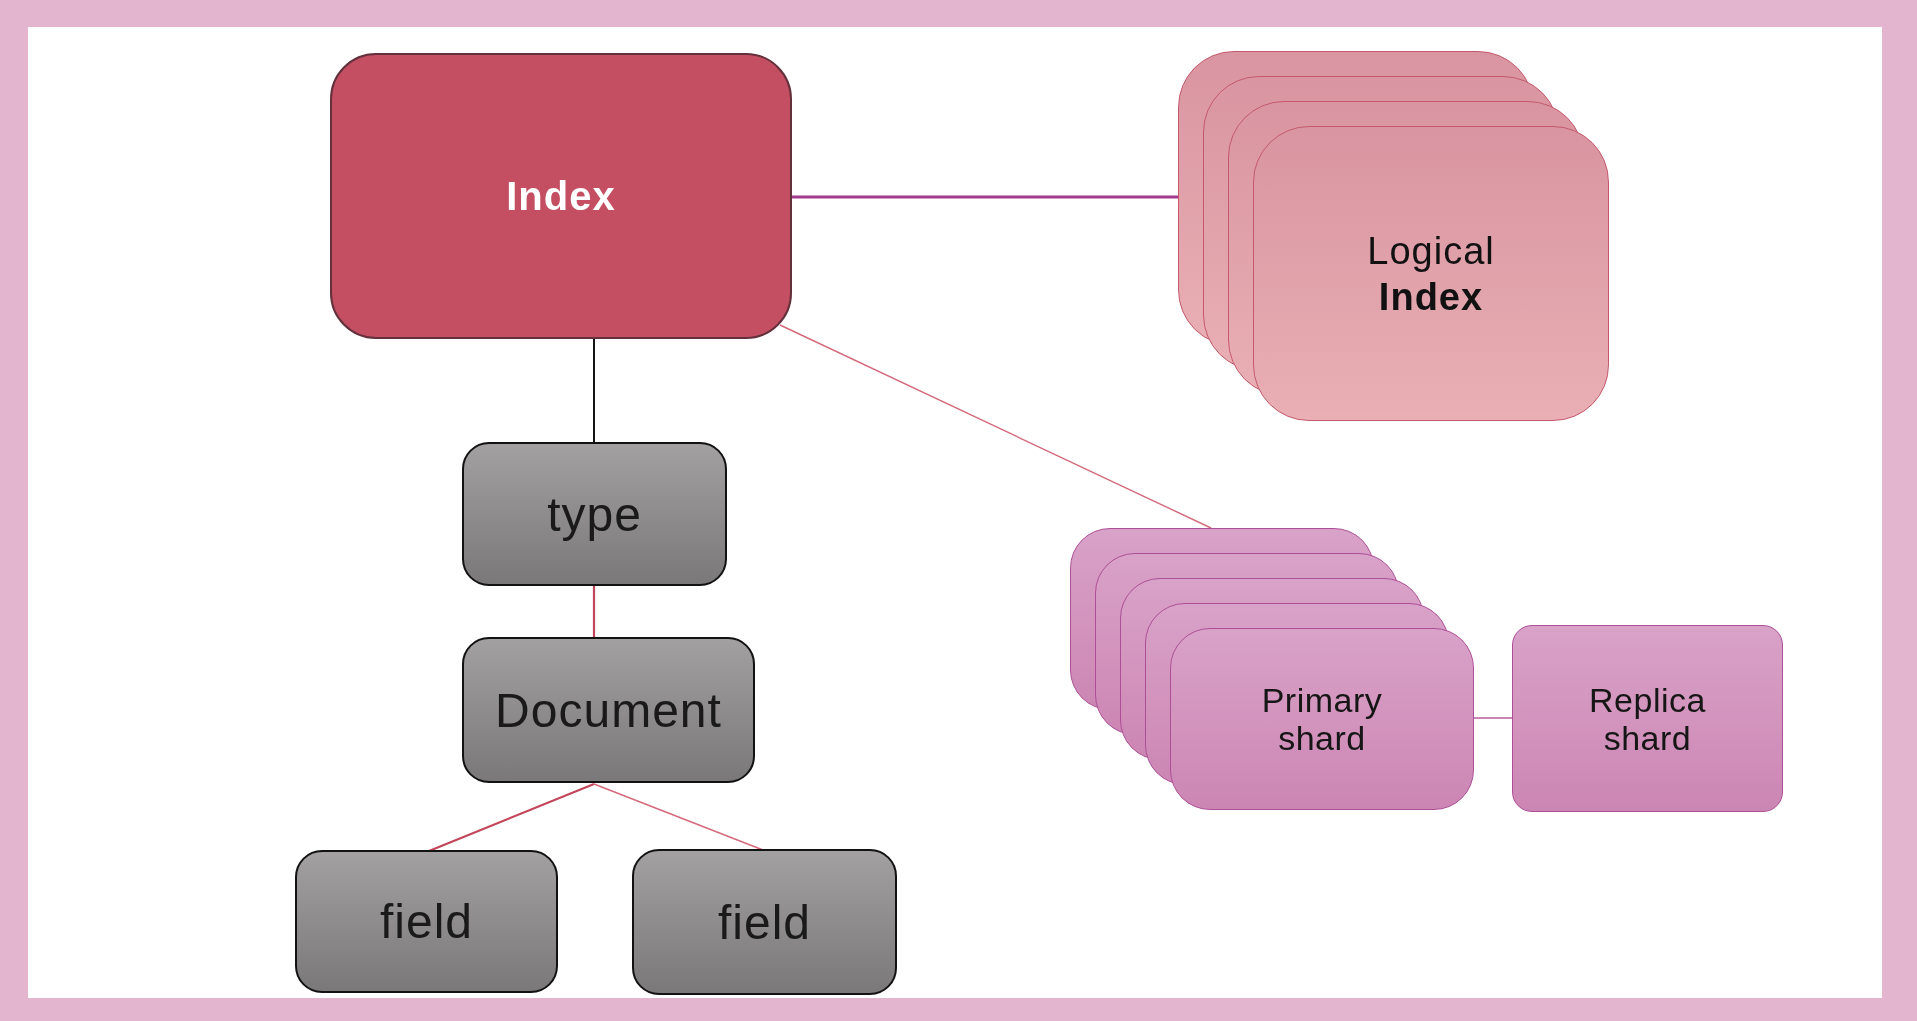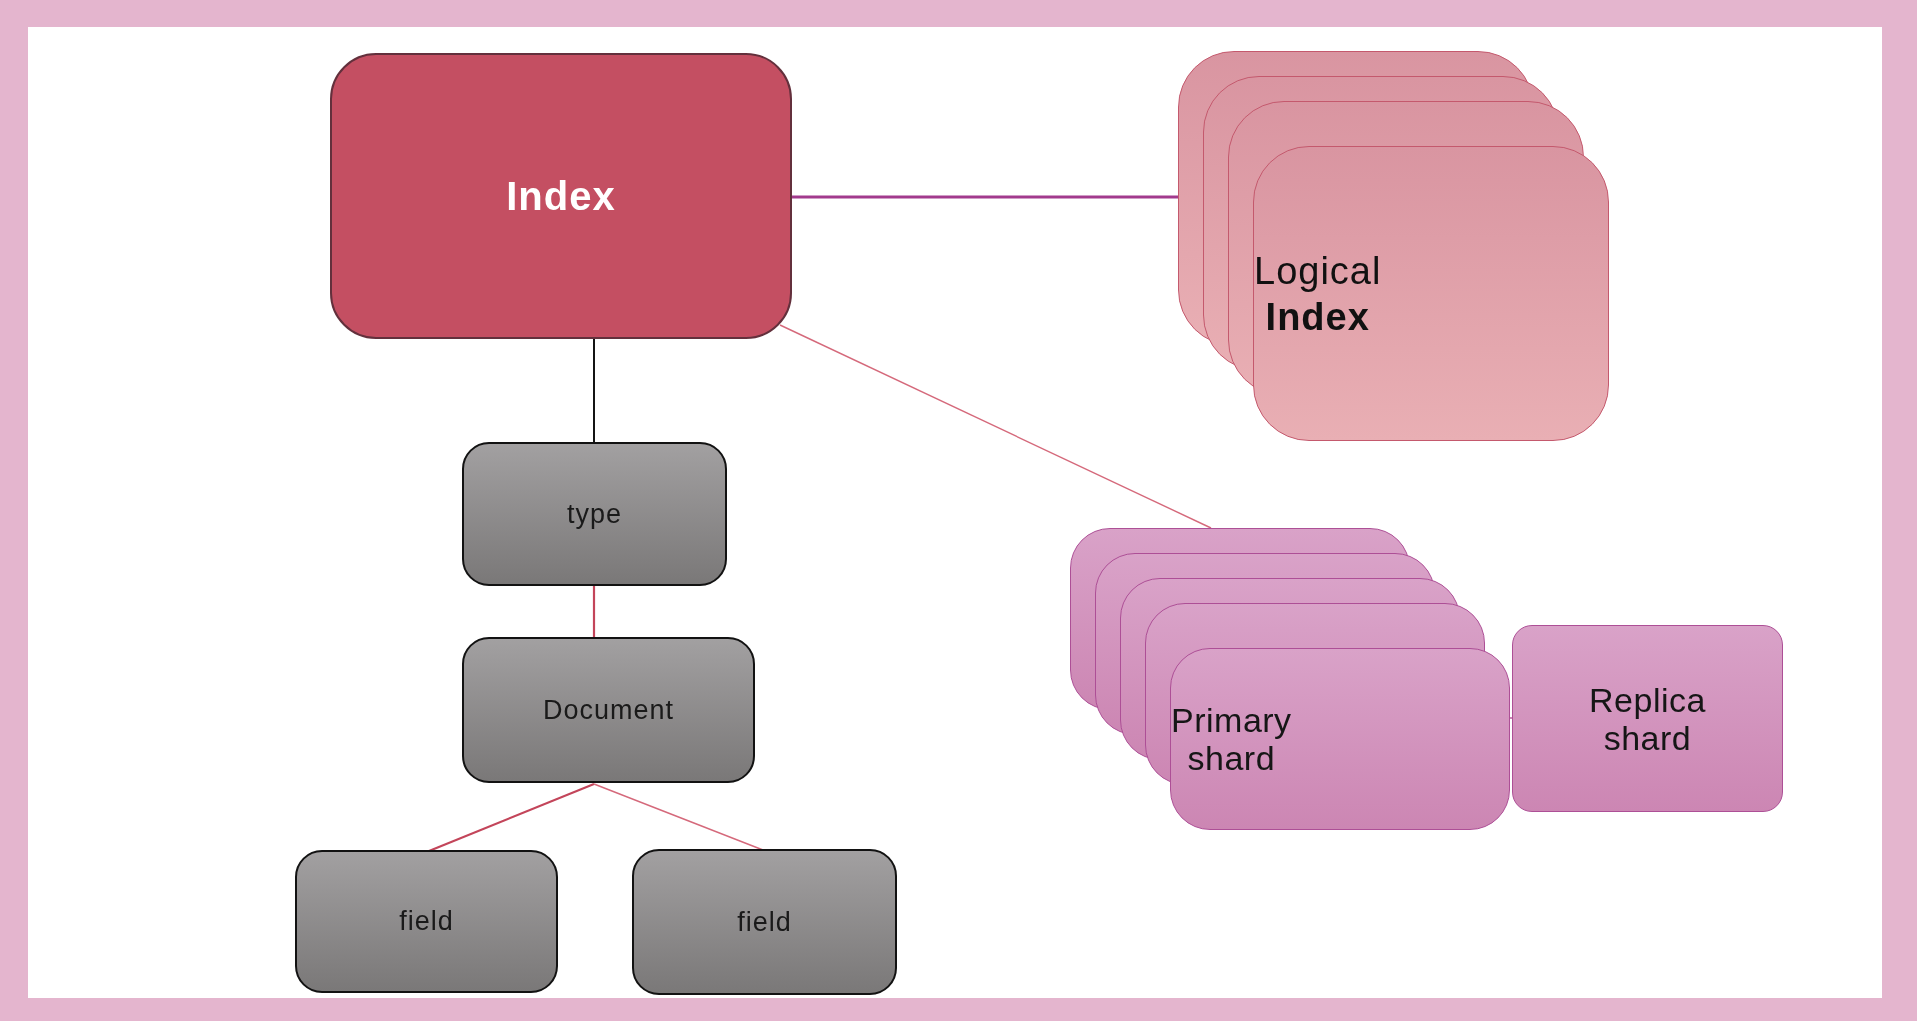--- a/index.html
+++ b/index.html
@@ -54,21 +54,21 @@
     font-size: 40px;
     font-weight: bold;
     letter-spacing: 1px;
   }
   
   .node.gray {
     background: linear-gradient(180deg, var(--gray-fill-top, #a2a0a1), var(--gray-fill-bottom, #7a7878));
     border: 2px solid var(--gray-border, #121212);
     border-radius: 27px;
     color: #1a1a1a;
-    font-size: 27px;
+    font-size: 48px;
     letter-spacing: 1px;
   }
   .node.type     { left: 462px; top: 442px; width: 265px; height: 144px; }
   .node.document { left: 462px; top: 637px; width: 293px; height: 146px; }
   .node.field-l  { left: 295px; top: 850px; width: 263px; height: 143px; }
   .node.field-r  { left: 632px; top: 849px; width: 265px; height: 146px; }
   
   .stack .card {
     position: absolute;
     box-sizing: border-box;
@@ -76,32 +76,31 @@
   .stack.logical { left: 1178px; top: 51px; width: 440px; height: 380px; }
   .stack.logical .card {
     width: 356px;
     height: 295px;
     border-radius: 56px;
     background: linear-gradient(180deg, var(--logical-fill-top, #d995a1), var(--logical-fill-bottom, #e9afb4));
     border: 1.5px solid var(--logical-border, #c4596d);
   }
   .stack.primary { left: 1070px; top: 528px; width: 400px; height: 290px; }
   .stack.primary .card {
-    width: 340px;
+    width: 304px;
     height: 182px;
     border-radius: 40px;
     background: linear-gradient(180deg, var(--shard-fill-top, #d9a2c8), var(--shard-fill-bottom, #cc86b3));
     border: 1.5px solid var(--shard-border, #ad4f96);
   }
   .stack .card.front {
     display: flex;
     align-items: center;
-    justify-content: flex-start;
+    justify-content: center;
     text-align: center;
-    margin-top: 20px;
   }
   .logical-label {
     color: #111111;
     font-size: 38px;
     line-height: 46px;
     letter-spacing: 1px;
   }
   .logical-label .l2 { font-weight: bold; }
   .shard-label {
     color: #161616;

